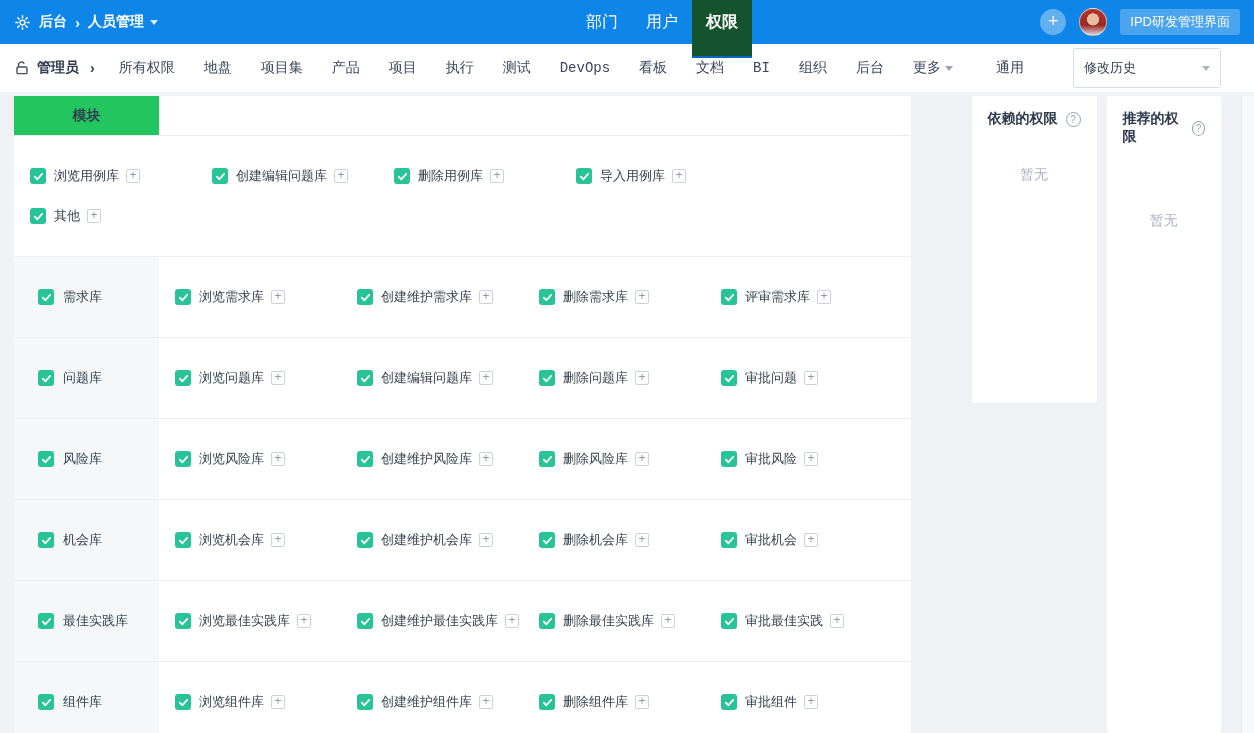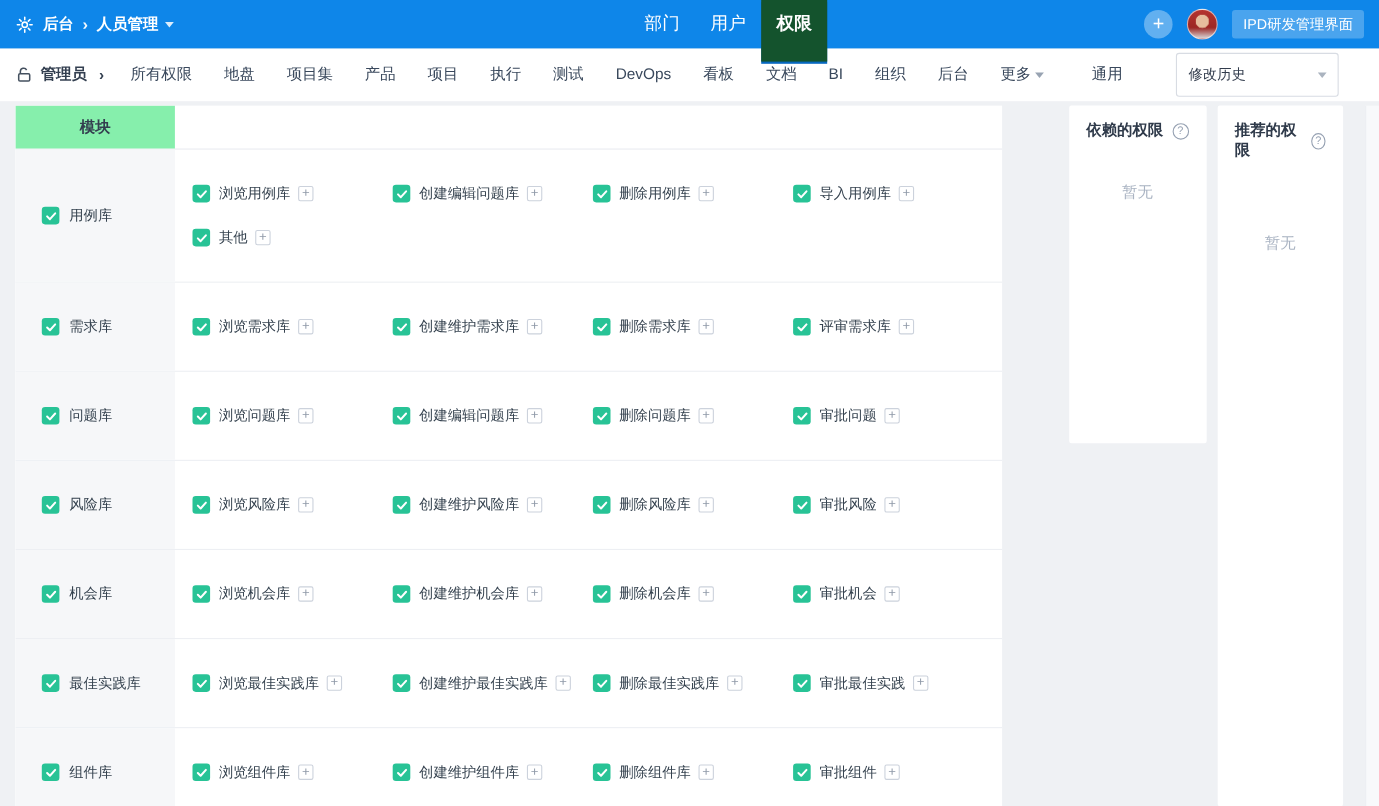--- a/index.html
+++ b/index.html
@@ -19,32 +19,32 @@
   .plus-btn { width:26px; height:26px; border-radius:50%; background:rgba(255,255,255,.35); color:#fff; font-size:18px; line-height:24px; text-align:center; cursor:pointer; }
   .avatar { width:28px; height:28px; border-radius:50%; border:1px solid rgba(255,255,255,.6); cursor:pointer;
     background: radial-gradient(circle at 50% 40%, #e6bd9d 0 29%, rgba(0,0,0,0) 31%),
                 linear-gradient(180deg,#b5342f 0%,#9c2724 62%,#d8d8da 100%); }
   .ws-btn { height:26px; padding:0 10px; border-radius:3px; background:rgba(255,255,255,.25); color:#fff; font-size:13px; line-height:26px; cursor:pointer; }
 
   
   .toolbar { height:48px; background:#fff; display:flex; align-items:center; padding:0 14px; }
   .role { display:flex; align-items:center; gap:7px; font-size:14px; font-weight:600; color:#333f50; }
   .role .sep { font-size:14px; font-weight:800; color:#333f50; margin-left:4px; }
-  .scope-tabs { display:flex; align-items:flex-start; margin-left:24px; }
+  .scope-tabs { display:flex; align-items:center; margin-left:24px;font-family:Liberation Mono, monospace; }
   .scope-tab { font-size:14px; color:#39485c; margin-right:29px; cursor:pointer; display:flex; align-items:center; gap:4px; white-space:nowrap; }
   .scope-tab.gap { margin-left:14px; }
   .scope-tab .caret { width:0; height:0; border-left:4px solid transparent; border-right:4px solid transparent; border-top:5px solid #98a3b2; display:inline-block; }
   .hist-select { margin-left:20px; width:148px; height:40px; border:1px solid #d8dce3; border-radius:3px; background:#fff; display:flex; align-items:center; justify-content:space-between; padding:0 10px; font-size:13px; color:#323c4d; cursor:pointer; }
   .hist-select .caret { width:0; height:0; border-left:4px solid transparent; border-right:4px solid transparent; border-top:5px solid #aab3bf; }
 
   
   .content { display:flex; padding:4px 0 0 14px; gap:20px; height:641px; }
   .table-card { width:912px; background:#fff; overflow:hidden; }
   .thead { height:40px; display:flex; border-bottom:1px solid #e9ecf1; font-size:14px; font-weight:700; color:#333e4f; }
-  .module-head { width:145px; background:#86efac; display:flex; align-items:center; justify-content:center; }
+  .module-head { width:145px; background:#22c55e; display:flex; align-items:center; justify-content:center; }
   .pack-head { flex:1; display:flex; align-items:center; justify-content:center; position:relative; }
   .view-toggle { position:absolute; right:4px; top:50%; transform:translateY(-50%); display:flex; border:1px solid #e2e6ec; border-radius:4px; overflow:hidden; background:#fff; }
   .view-btn { width:33px; height:28px; display:flex; align-items:center; justify-content:center; cursor:pointer; }
   .view-btn + .view-btn { border-left:1px solid #e2e6ec; }
 
   .trow { display:flex; border-bottom:1px solid #edeff3; }
   .module-cell { width:145px; background:#f6f7f9; display:flex; align-items:center; padding-left:24px; }
   .perms-cell { flex:1; display:grid; grid-template-columns:repeat(4,182px); padding:20px 0 20px 16px; }
   .perm-item { height:40px; display:flex; align-items:center; }
   .cbx { width:16px; height:16px; min-width:16px; border-radius:3px; background:#28c396; display:flex; align-items:center; justify-content:center; cursor:pointer; }
@@ -163,28 +163,20 @@
 </div>
 
 <div class="content">
 
   <div class="table-card">
     <div class="thead">
       <div class="module-head">模块</div>
     </div>
     <div>
         <div class="trow">
-          <div class="module-cell">
-            <span class="cbx">
-              <svg width="11" height="11" viewBox="0 0 12 12">
-                <path d="M2 6.2l2.8 2.8L10 3.2" fill="none" stroke="#fff" stroke-width="2" stroke-linecap="round" stroke-linejoin="round"></path>
-              </svg>
-            </span>
-            <span class="mlabel">用例库</span>
-          </div>
           <div class="perms-cell">
             <div class="perm-item">
               <span class="cbx">
                 <svg width="11" height="11" viewBox="0 0 12 12">
                   <path d="M2 6.2l2.8 2.8L10 3.2" fill="none" stroke="#fff" stroke-width="2" stroke-linecap="round" stroke-linejoin="round"></path>
                 </svg>
               </span>
               <span class="plabel">浏览用例库</span>
               <span class="expand">+</span>
             </div>

